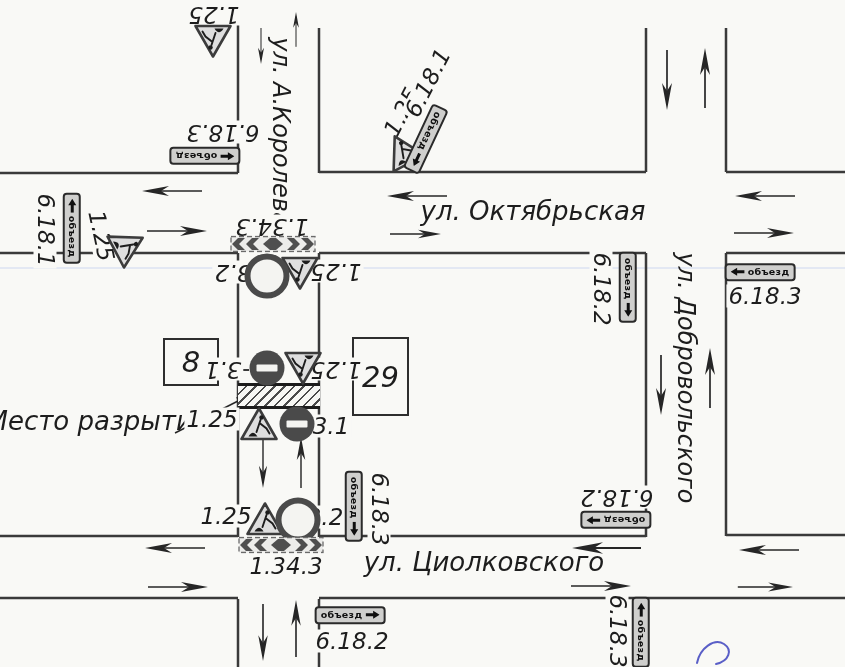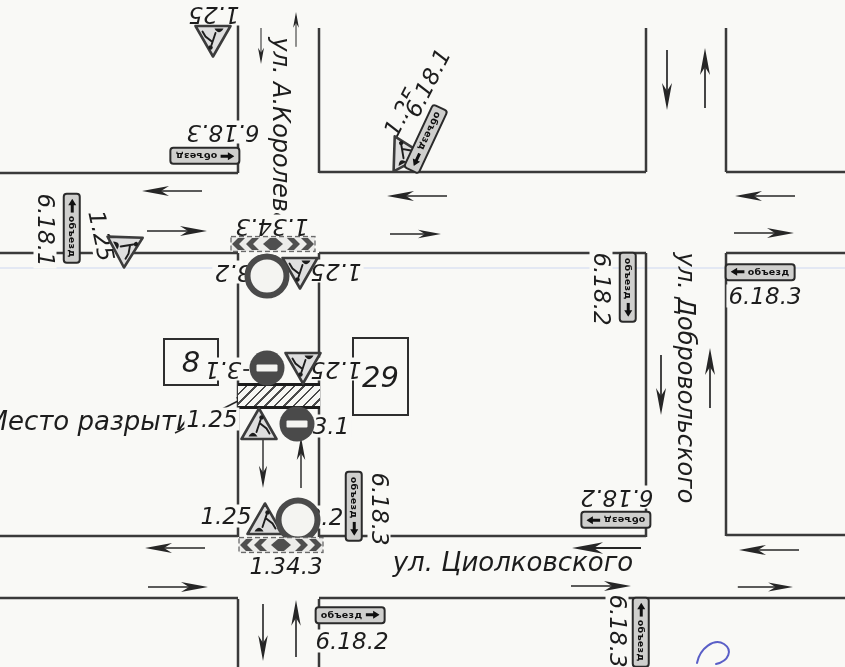--- a/index.html
+++ b/index.html
@@ -105,22 +105,23 @@
   <div class="hatch"></div>
 
   <div class="bldg" style="left:163px;top:338px;width:52px;height:44px">
     <span>8</span>
   </div>
   <div class="bldg" style="left:352px;top:337px;width:53px;height:75px">
     <span>29</span>
   </div>
 
   <div class="lbl street vert" style="left:281px;top:132px;transform:translate(-50%,-50%) rotate(90deg)">ул. А.Королева</div>
+  <div class="lbl street" style="left:533px;top:211px;transform:translate(-50%,-50%)">ул. Октябрьская</div>
   <div class="lbl street vert" style="left:686px;top:378px;transform:translate(-50%,-50%) rotate(90deg)">ул. Добровольского</div>
-  <div class="lbl street" style="left:513px;top:562px;transform:translate(-50%,-50%)">ул. Циолковского</div>
+  <div class="lbl street" style="left:484px;top:562px;transform:translate(-50%,-50%)">ул. Циолковского</div>
   <div class="lbl note" style="left:97px;top:421px;transform:translate(-50%,-50%)">Место разрытия</div>
 
   <div class="lbl code" style="left:214px;top:14px;transform:translate(-50%,-50%) rotate(180deg)">1.25</div>
   <div class="lbl code" style="left:223px;top:132px;transform:translate(-50%,-50%) rotate(180deg)">6.18.3</div>
   <div class="lbl code" style="left:45px;top:230px;transform:translate(-50%,-50%) rotate(90deg)">6.18.1</div>
   <div class="lbl code" style="left:101px;top:236px;transform:translate(-50%,-50%) rotate(78deg)">1.25</div>
   <div class="lbl code" style="left:402px;top:112px;transform:translate(-50%,-50%) rotate(-63deg)">1.25</div>
   <div class="lbl code" style="left:428px;top:83px;transform:translate(-50%,-50%) rotate(-63deg)">6.18.1</div>
   <div class="lbl code" style="left:272px;top:226px;transform:translate(-50%,-50%) rotate(180deg)">1.34.3</div>
   <div class="lbl code" style="left:233px;top:272px;transform:translate(-50%,-50%) rotate(180deg)">3.2</div>

